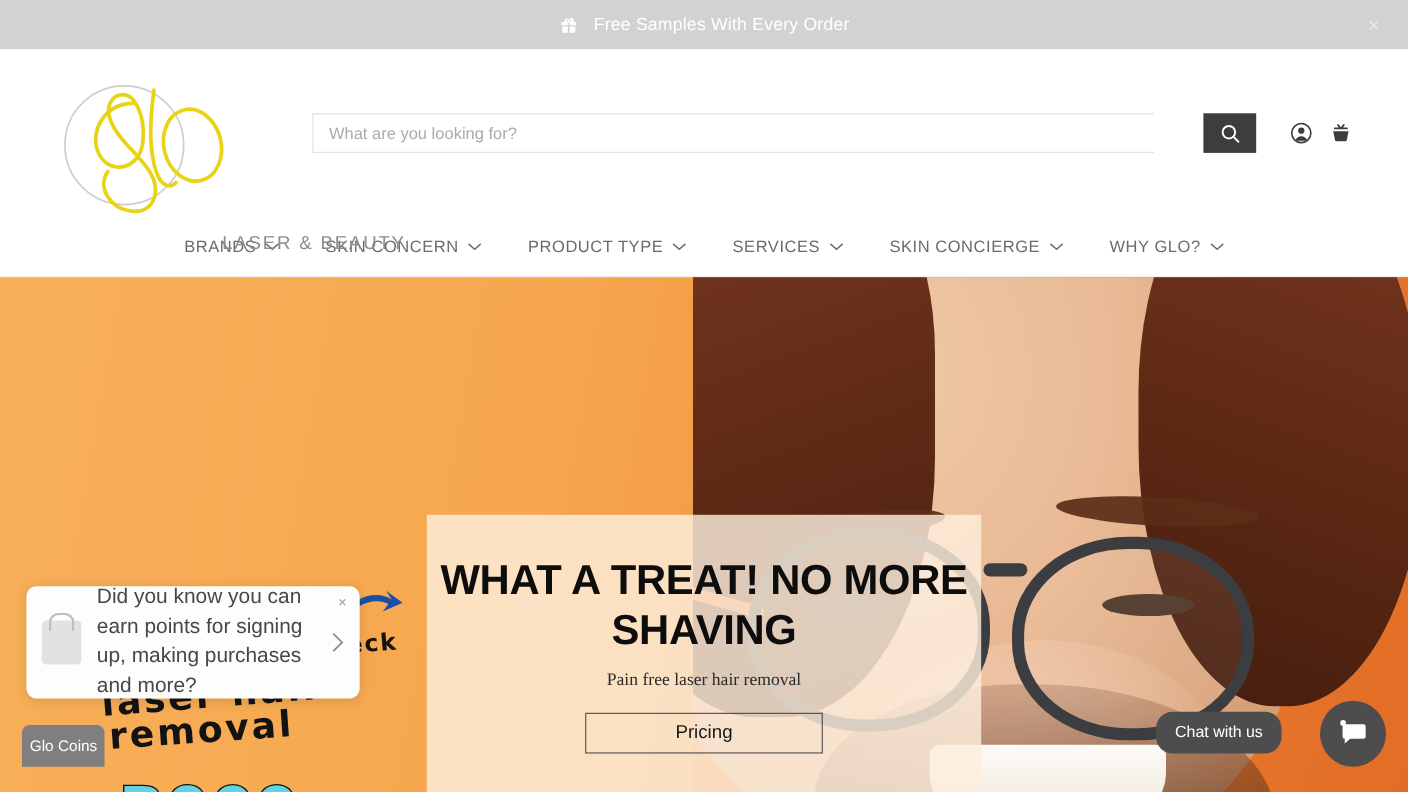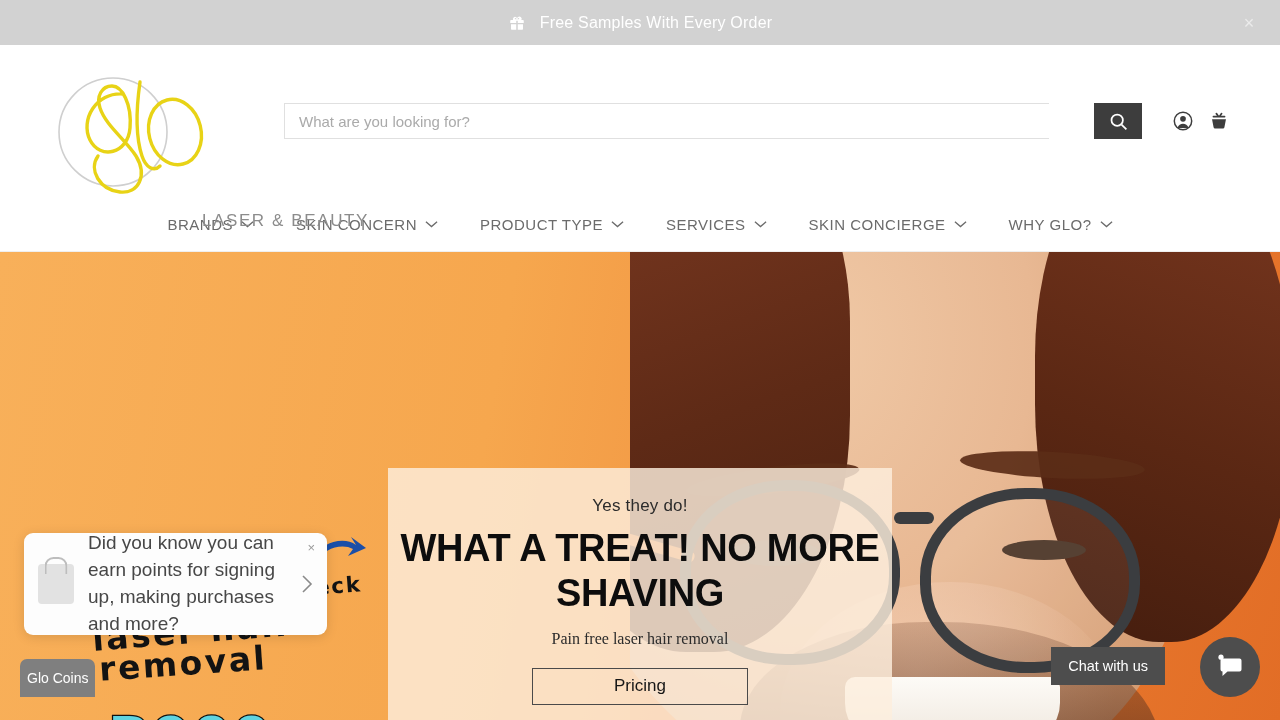--- a/index.html
+++ b/index.html
@@ -325,21 +325,21 @@
   }
 
   
   .chat-pill {
     position:absolute;
     right:115px; top:395px;
     background:#4d4d4d;
     color:#fff;
     font-size:14.5px;
     padding:11px 17px;
-    border-radius:0;
+    border-radius:15px;
     cursor:pointer;
     text-align:center;
   }
   .chat-btn {
     position:absolute;
     right:20px; top:385px;
     width:60px; height:60px;
     border-radius:50%;
     background:#4d4d4d;
     display:flex; align-items:center; justify-content:center;
@@ -468,21 +468,20 @@
   <svg class="hero-arrow" viewBox="0 0 58 34" fill="#1b4fa8">
     <path d="M2 26 C10 8, 34 2, 46 11 L41 3 L56 14 L38 22 L43 15 C32 9, 13 14, 6 29 z"></path>
   </svg>
 
   <div class="hero-line1">full beard incl. neck</div>
   <div class="hero-line2">laser hair</div>
   <div class="hero-line3">removal</div>
   <div class="hero-price">R900</div>
 
   <div class="promo-card">
-    <div class="promo-eyebrow">Yes they do!</div>
     <div class="promo-title">WHAT A TREAT! NO MORE SHAVING</div>
     <div class="promo-sub">Pain free laser hair removal</div>
     <div class="promo-btns">
       <button class="promo-btn">Pricing</button>
     </div>
   </div>
 
   <div class="loyalty">
     <span class="loyalty-close">×</span>
     <div class="loyalty-bagicon"></div>

